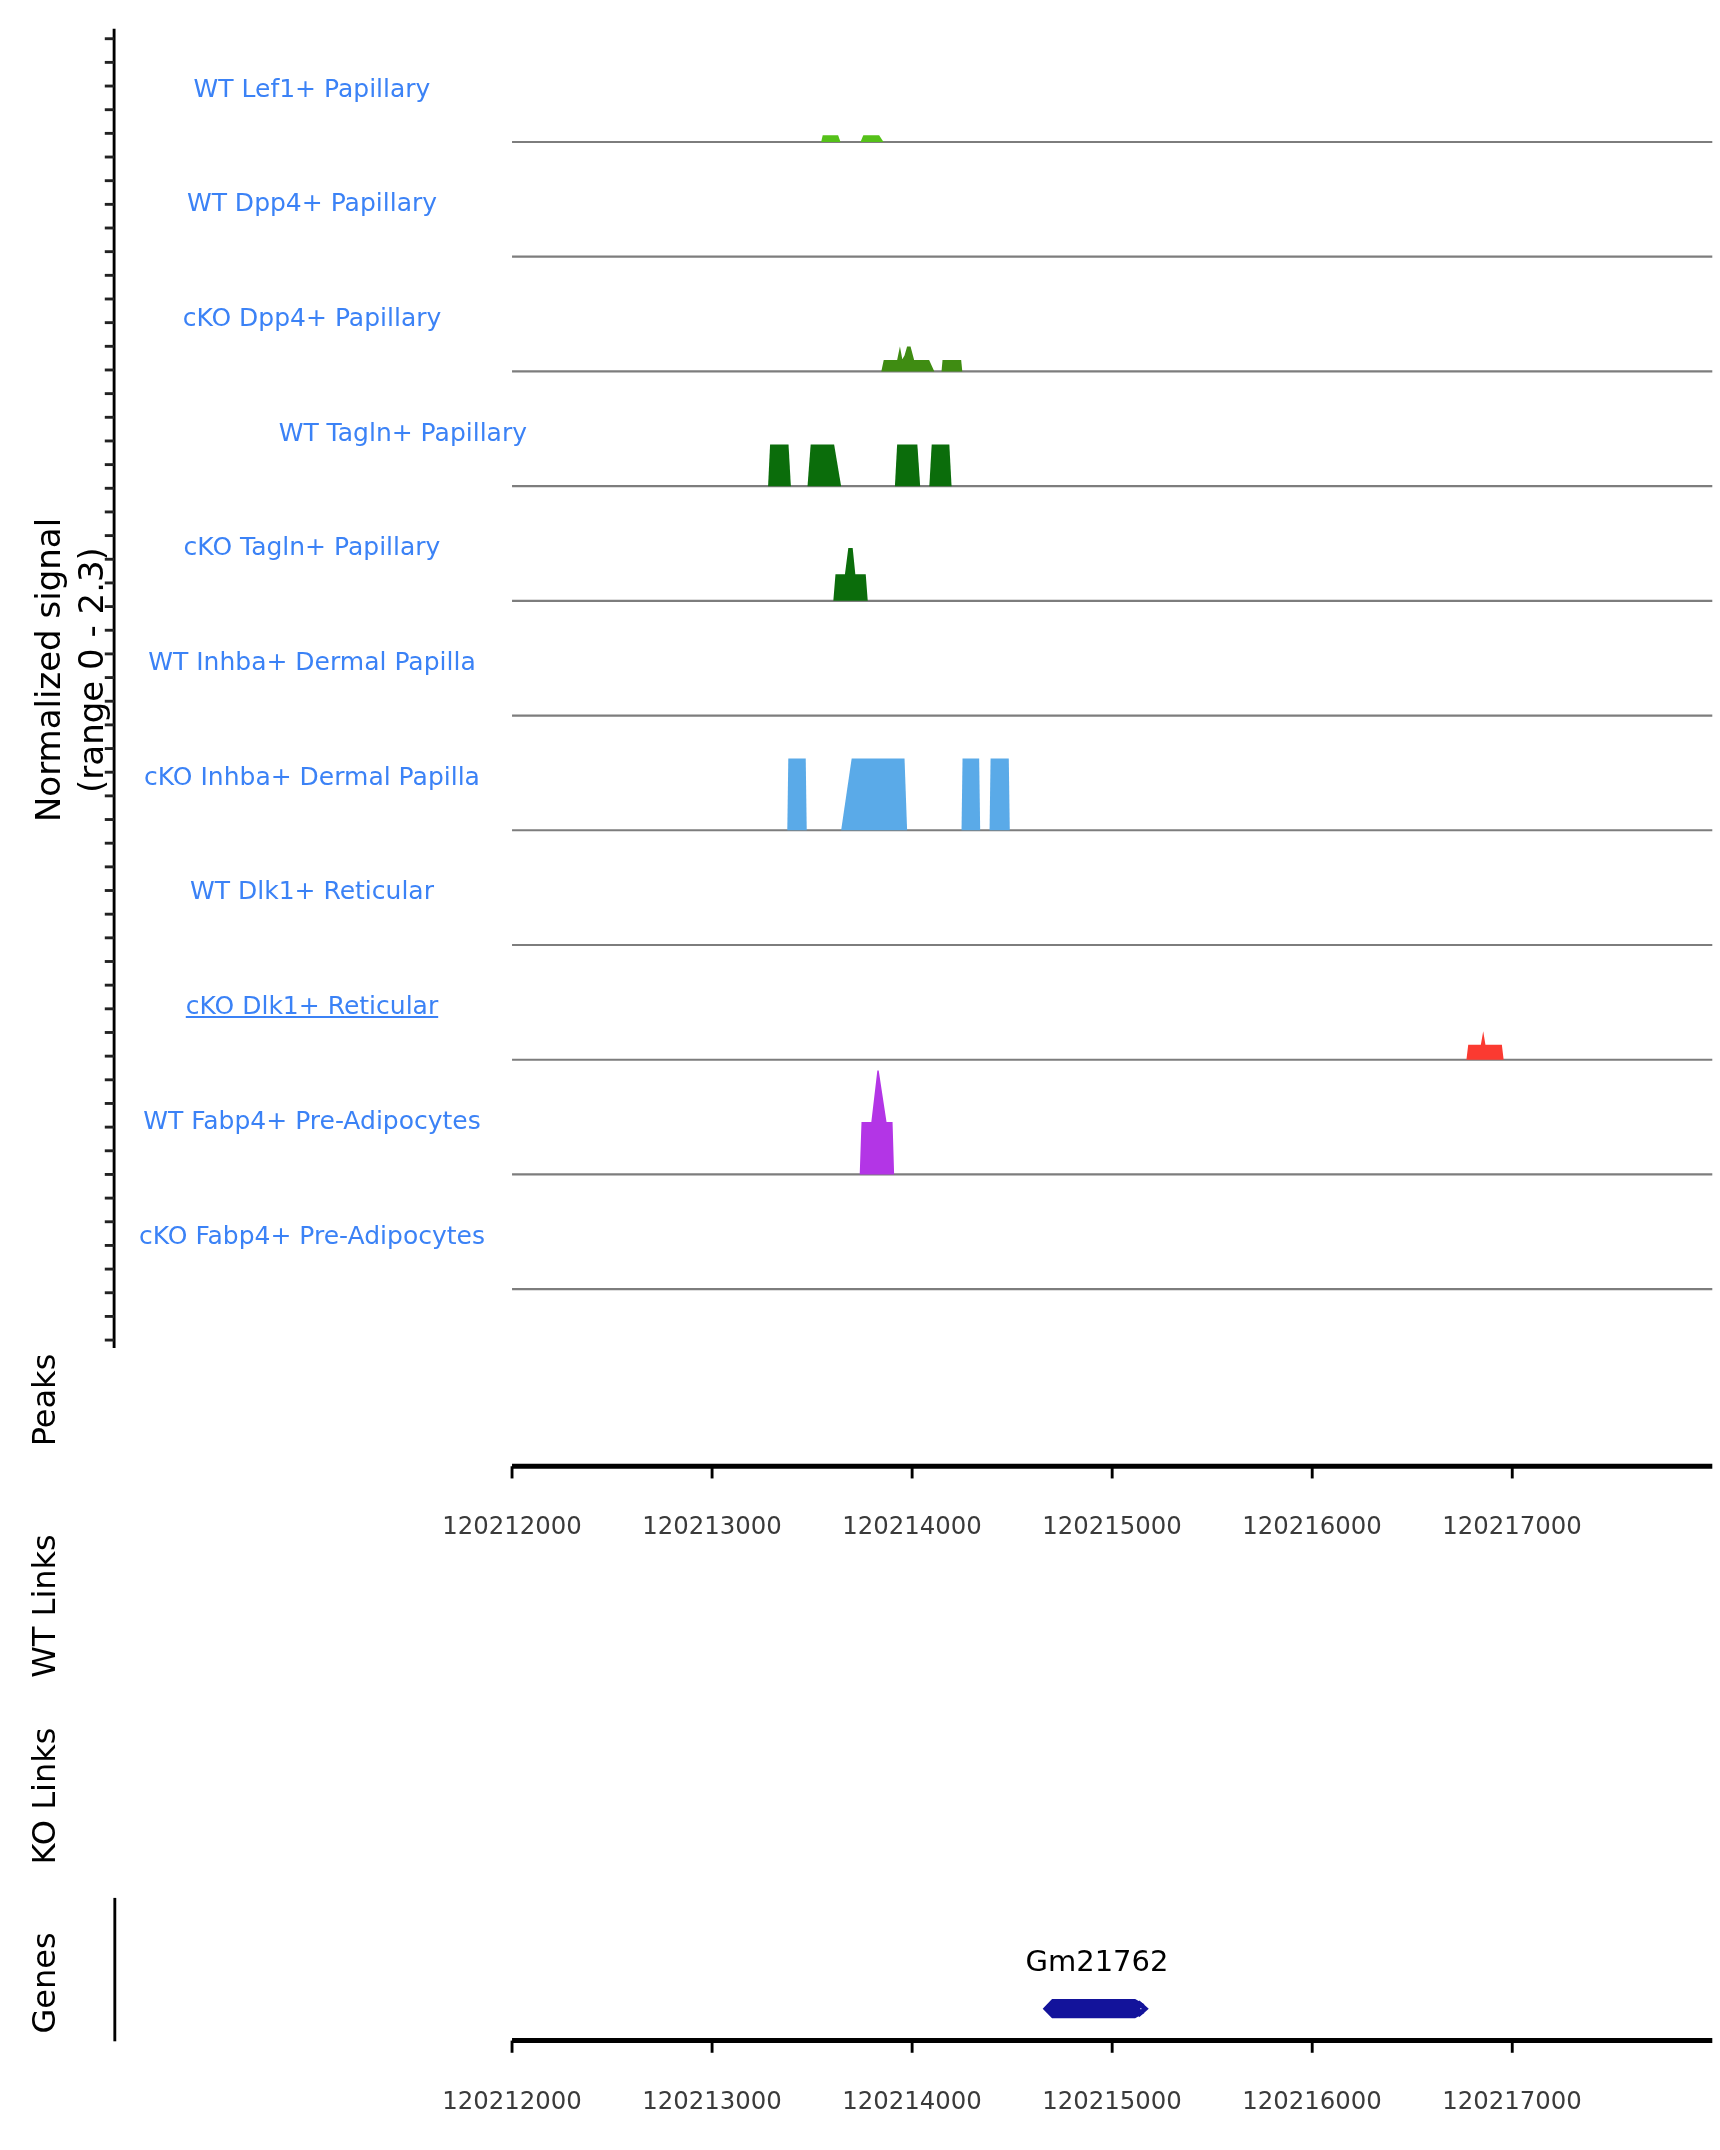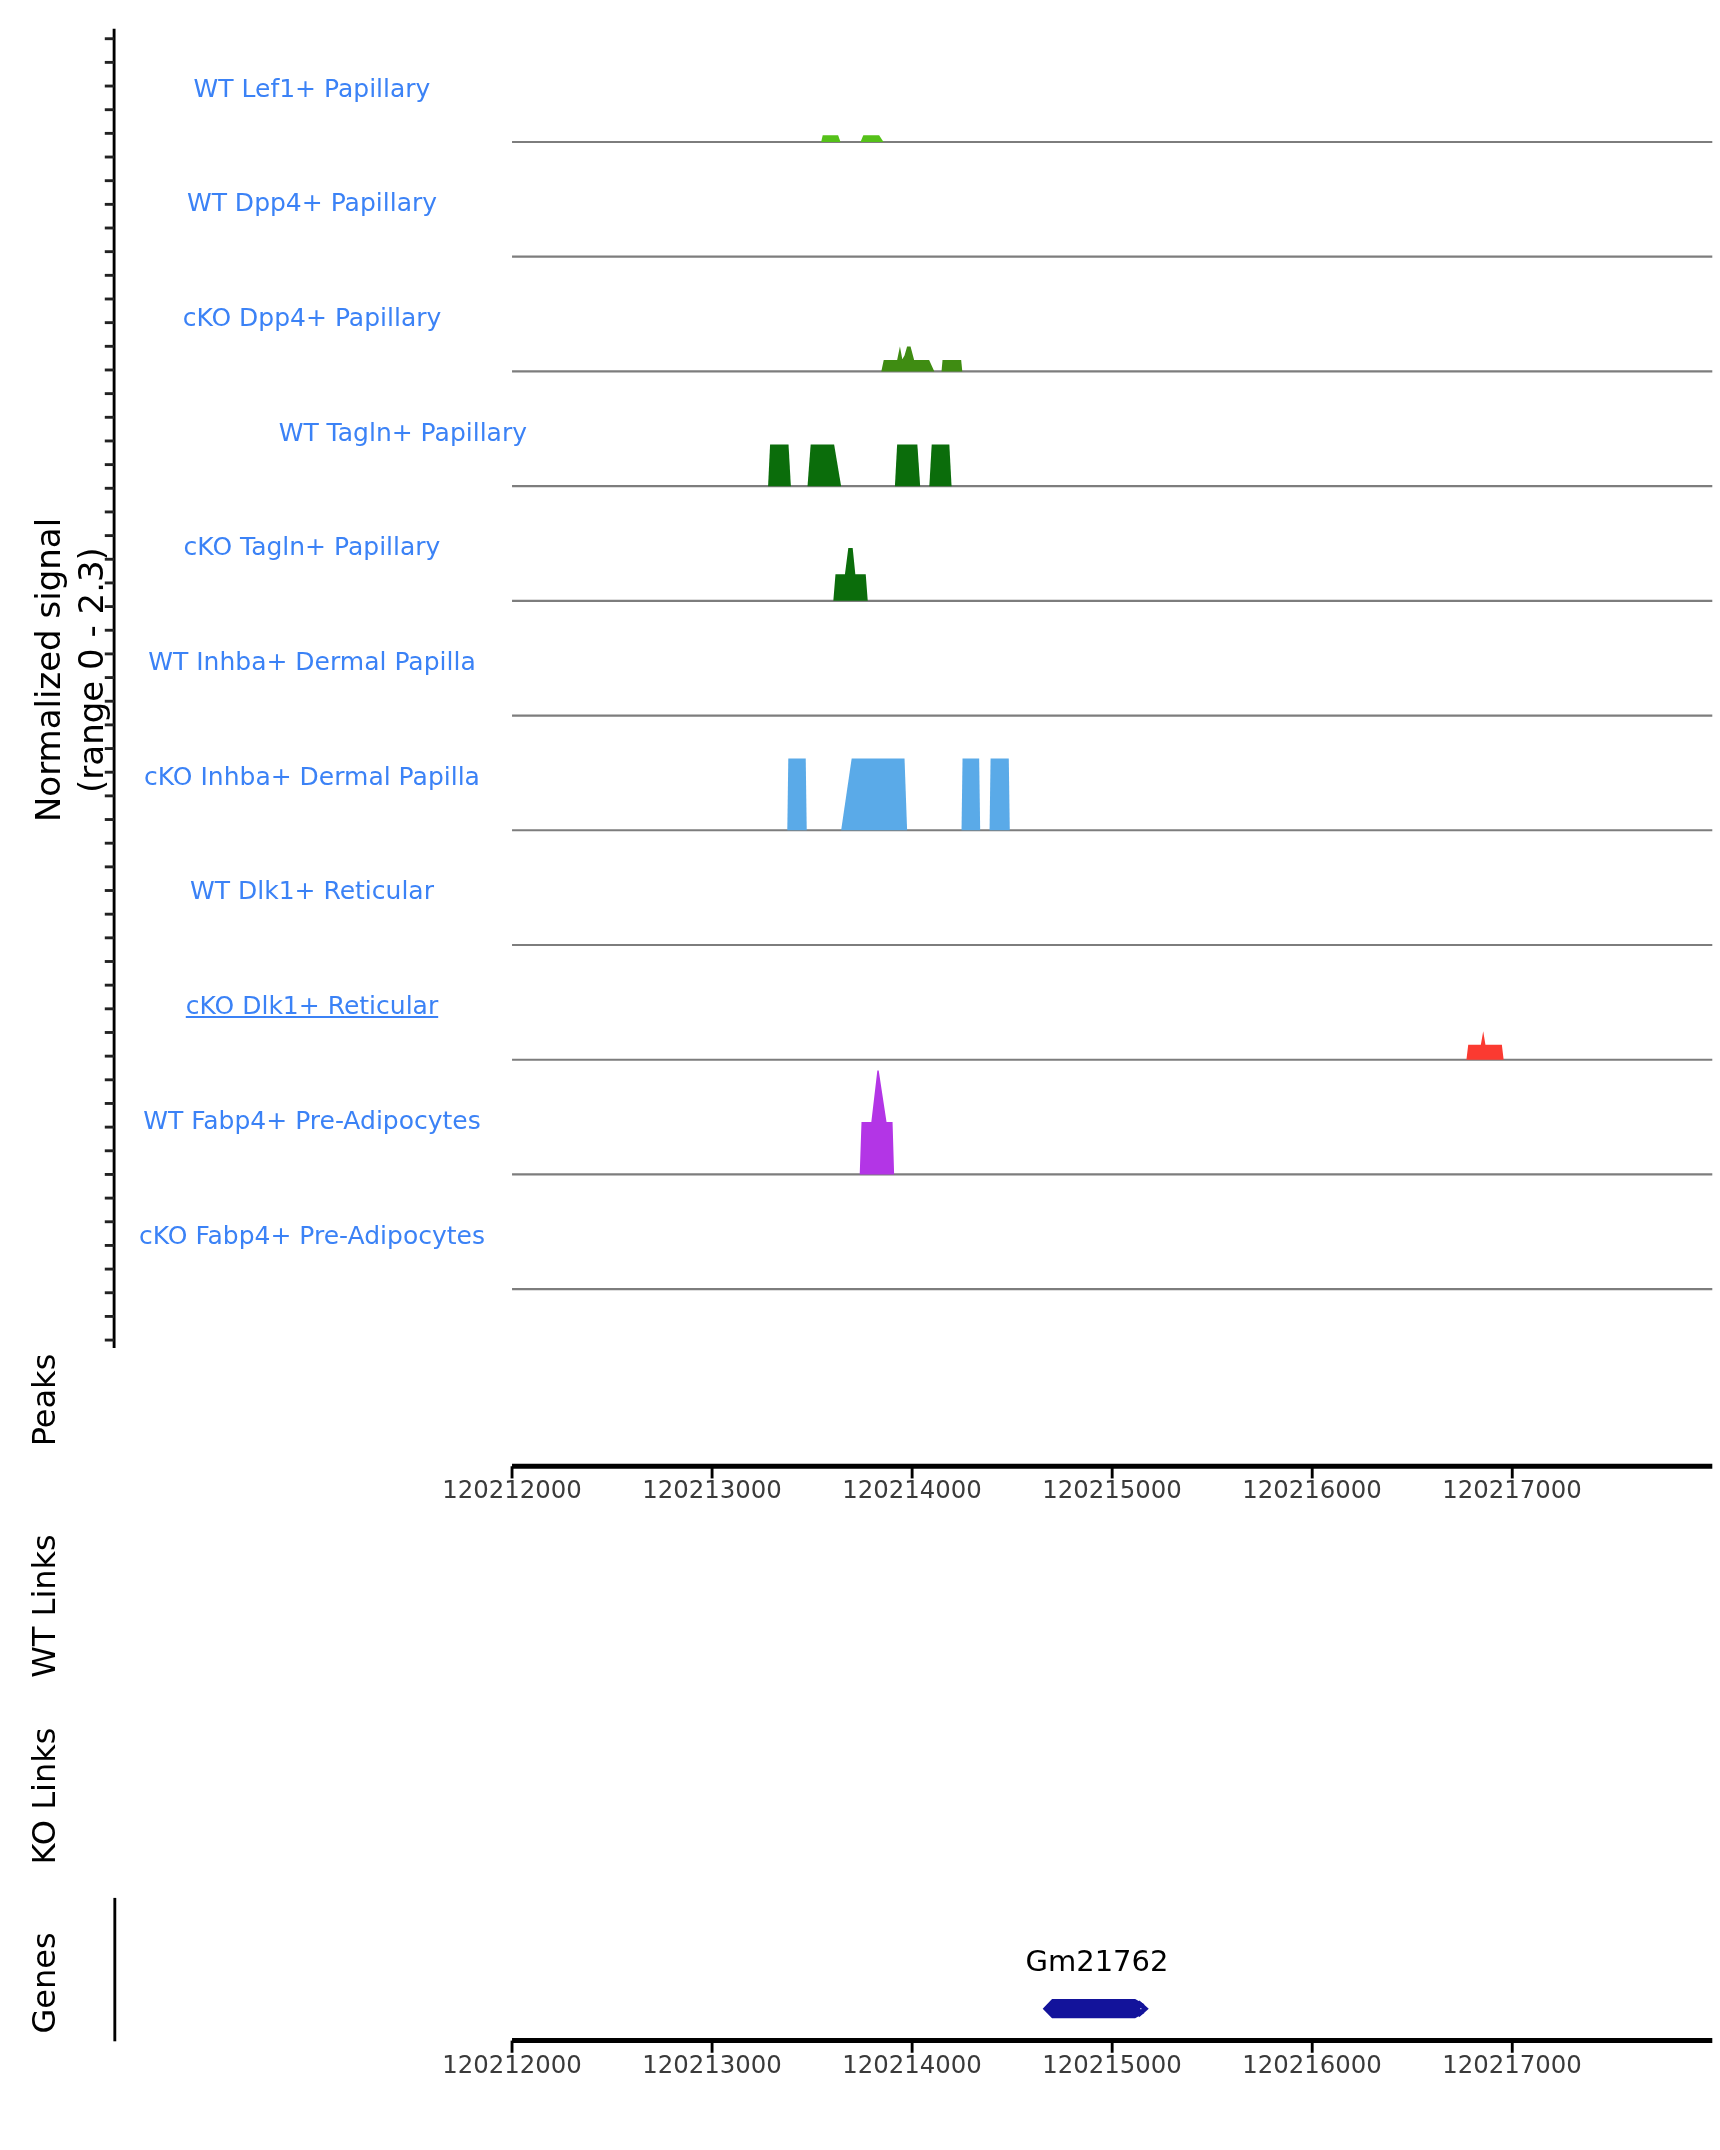--- a/index.html
+++ b/index.html
@@ -26,20 +26,21 @@
   .section-label{left:44px;width:430px;font-size:32px;}
   .track-label{
     position:absolute;left:97px;width:430px;height:37px;
     text-align:center;font-size:25px;line-height:37px;color:#3b82f6;
     white-space:nowrap;
   }
   .tick-label{
     position:absolute;width:158px;height:29px;
     text-align:center;font-size:24.4px;line-height:29px;color:#3a3a3a;
     white-space:nowrap;
+    margin-top:36px;
   }
   .xlabel{
     position:absolute;left:823px;top:2078px;width:574px;
     text-align:center;font-size:32px;color:#000;white-space:nowrap;
   }
   .gene-label{
     position:absolute;left:1011px;top:1944px;width:172px;
     text-align:center;font-size:29px;color:#000;white-space:nowrap;
   }
 </style>

